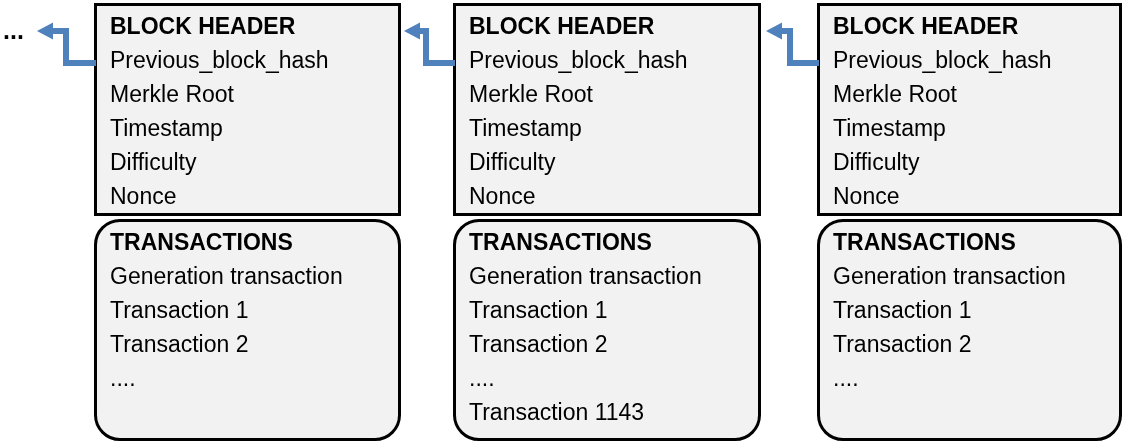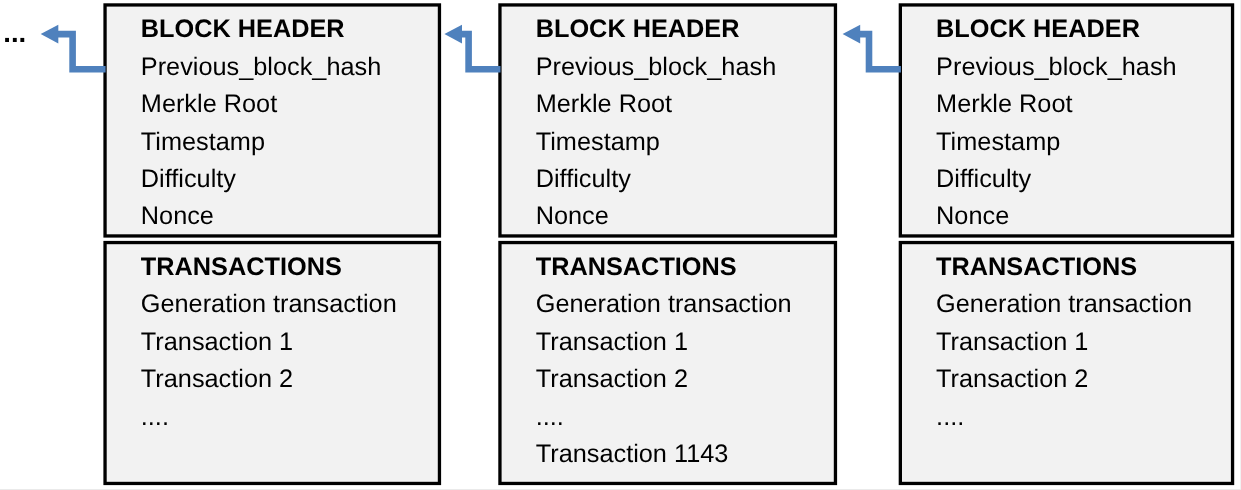--- a/index.html
+++ b/index.html
@@ -19,25 +19,25 @@
     overflow:hidden;
   }
   .block{position:absolute;top:3px;box-sizing:border-box;}
   .b1{left:94px;width:307px;}
   .b2{left:453px;width:308px;}
   .b3{left:817px;width:305px;}
   .box{
     box-sizing:border-box;
     border:3px solid var(--border-color);
     background:var(--block-fill);
-    padding:3px 8px 0 31px;
+    padding:3px 8px 0 13px;
     overflow:hidden;
   }
   .header-box{height:213px;}
-  .tx-box{height:222px;margin-top:3px;}
+  .tx-box{height:222px;margin-top:3px;border-radius:26px;}
   .line{
     font-size:23px;
     line-height:34px;
     white-space:nowrap;
   }
   .title{font-weight:bold;}
   .chain-ellipsis{
     position:absolute;
     left:3px;top:13px;
     font-size:25px;

